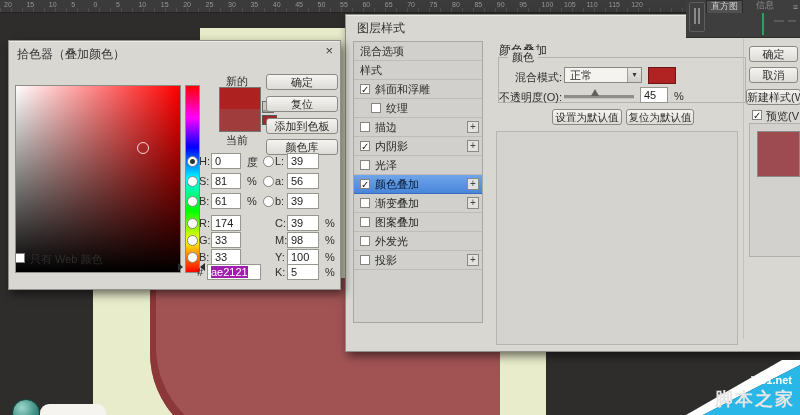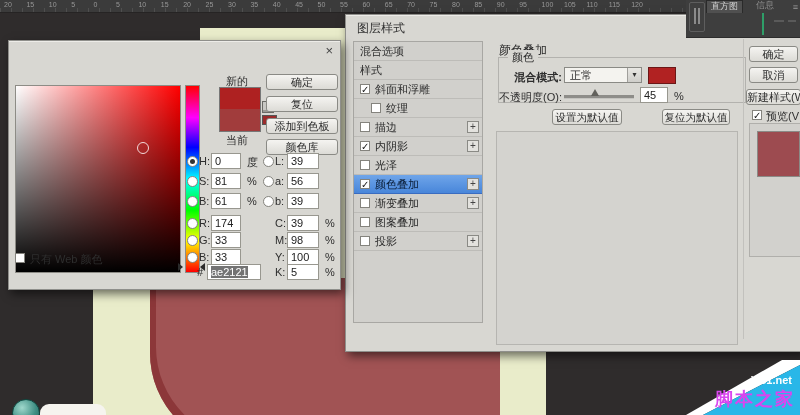--- a/index.html
+++ b/index.html
@@ -46,21 +46,21 @@
   #hue-bar{position:absolute;left:176px;top:44px;width:13px;height:186px;border:1px solid #8d8c86;
     background:linear-gradient(to bottom,#f00 0%,#f0f 17%,#00f 33%,#0ff 50%,#0f0 67%,#ff0 83%,#f00 100%);}
   .hue-arrow{position:absolute;width:0;height:0;border-top:4px solid transparent;border-bottom:4px solid transparent;}
   #hue-arrow-l{left:169px;top:222px;border-left:5px solid #2b2b2b;}
   #hue-arrow-r{left:191px;top:222px;border-right:5px solid #2b2b2b;}
   #swatch-new{position:absolute;left:210px;top:46px;width:40px;height:22px;border:1px solid #777;border-bottom:none;}
   #swatch-cur{position:absolute;left:210px;top:68px;width:40px;height:22px;border:1px solid #777;border-top:none;}
   #gamut-cube{position:absolute;left:253px;top:60px;width:10px;height:10px;background:#c9c8c4;
               border:1px solid #6a6a66;box-shadow:inset -2px -2px 0 #9a9994;}
   #gamut-swatch{position:absolute;left:253px;top:74px;width:13px;height:8px;border:1px solid #555;}
-  #picker .hexsel{background:#737373;color:#fff;}
+  #picker .hexsel{background:#a21caf;color:#fff;}
   
   #lstyle{left:345px;top:14px;width:455px;height:336px;}
   #lstyle .title{position:absolute;left:11px;top:5px;font-size:12px;color:#333;}
   #ls-list{position:absolute;left:7px;top:26px;width:130px;height:282px;background:#d1d0cc;
            border:1px solid #a8a7a3;box-sizing:border-box;overflow:hidden;}
   .ls-row{position:relative;height:19px;border-bottom:1px solid #bdbcb8;display:flex;align-items:center;
           padding-left:6px;font-size:11px;box-sizing:border-box;color:#2b2b2b;}
   .ls-row.indent{padding-left:17px;}
   .ls-row.sel{background:linear-gradient(#6fa5e9,#4886da);color:#0b1f3a;border-bottom:1px solid #3a6cc0;}
   .ls-cb{width:10px;height:10px;border:1px solid #84837d;background:#fff;margin-right:5px;flex:0 0 auto;
@@ -102,21 +102,21 @@
   #pmenu-ico{position:absolute;right:2px;top:2px;font-size:9px;color:#9a9a9a;}
   #green-line{position:absolute;left:76px;top:13px;width:2px;height:22px;background:#2e9e68;}
   .pdash{position:absolute;top:20px;height:2px;background:#5a5a5a;}
   
   #watermark{position:absolute;left:672px;top:360px;width:128px;height:63px;}
   #wm-stripe{position:absolute;inset:0;background:#fff;
              clip-path:polygon(0% 100%,86% 0%,100% 0%,100% 8%,12% 100%);}
   #wm-tri{position:absolute;inset:0;background:#29b7e8;
           clip-path:polygon(12% 100%,100% 8%,100% 100%);}
   #wm-line1{position:absolute;right:8px;top:14px;font-size:11px;font-weight:bold;color:#fff;}
-  #wm-line2{position:absolute;right:5px;top:27px;font-size:18px;font-weight:bold;color:#d946ef;letter-spacing:2px;}
+  #wm-line2{position:absolute;right:5px;top:27px;font-size:18px;font-weight:bold;color:#e5e5e5;letter-spacing:2px;}
 </style>
 </head>
 <body>
 
 <div id="stage">
 
   <div id="ruler">
       <span class="ruler-num" style="left: 4px;">20</span>
       <span class="ruler-num" style="left: 26.4px;">15</span>
       <span class="ruler-num" style="left: 48.8px;">10</span>
@@ -195,45 +195,49 @@
           <span class="ls-cb"></span>
           <span>渐变叠加</span>
           <span class="ls-plus">+</span>
         </div>
         <div class="ls-row">
           <span class="ls-cb"></span>
           <span>图案叠加</span>
         </div>
         <div class="ls-row">
           <span class="ls-cb"></span>
+          <span>外发光</span>
+        </div>
+        <div class="ls-row">
+          <span class="ls-cb"></span>
           <span>投影</span>
           <span class="ls-plus">+</span>
         </div>
       </div>
 
 
     <div id="ls-head">颜色叠加</div>
     <div id="ls-group"></div>
     <div id="ls-group-lbl" class="lbl">颜色</div>
 
-    <div class="lbl" style="left:136px;top:55px;width:80px;text-align:right;font-weight:bold;">混合模式:</div>
+    <div class="lbl" style="left:136px;top:55px;width:80px;text-align:right;">混合模式:</div>
     <div id="dd-blend">
       <span>正常</span>
       <span id="dd-arrow-zone">▾</span>
     </div>
     <div id="blend-swatch" style="background: rgb(177, 34, 34);"></div>
 
     <div class="lbl" style="left:136px;top:75px;width:80px;text-align:right;">不透明度(O):</div>
     <div id="op-track"></div>
     <div id="op-thumb"></div>
     <div class="tbox" style="left:294px;top:72px;width:28px;height:16px;">45</div>
     <div class="lbl" style="left:328px;top:75px;">%</div>
 
     <div class="btn" style="left:206px;top:94px;width:70px;height:16px;font-size:10.5px;">设置为默认值</div>
-    <div class="btn" style="left:280px;top:94px;width:68px;height:16px;font-size:10.5px;margin-left:36px;">复位为默认值</div>
+    <div class="btn" style="left:280px;top:94px;width:68px;height:16px;font-size:10.5px;">复位为默认值</div>
 
     <div id="ls-inner-panel"></div>
     <div id="ls-right-divider"></div>
 
     <div class="btn" style="left:403px;top:31px;width:49px;height:16px;">确定</div>
     <div class="btn" style="left:403px;top:52px;width:49px;height:16px;">取消</div>
     <div class="btn" style="left:400px;top:74px;width:55px;height:16px;overflow:hidden;white-space:nowrap;">新建样式(W</div>
     <div class="cbx" style="left:406px;top:95px;">✓</div>
     <div class="lbl" style="left:420px;top:94px;overflow:hidden;white-space:nowrap;width:35px;">预览(V</div>
     <div id="preview-panel"></div>
@@ -244,20 +248,21 @@
     <div id="collapse-box"></div>
     <div id="ptab-hist" class="ptab">直方图</div>
     <div id="ptab-info" class="ptab">信息</div>
     <div id="pmenu-ico">≡</div>
     <div id="green-line"></div>
     <div class="pdash" style="left:88px;width:10px;"></div>
     <div class="pdash" style="left:102px;width:8px;"></div>
   </div>
 
   <div id="picker" class="dialog">
+    <div class="title">拾色器（叠加颜色）</div>
     <div class="close">×</div>
 
     <div id="color-field">
       <div id="field-marker"></div>
     </div>
     <div id="hue-bar"></div>
     <div id="hue-arrow-l" class="hue-arrow"></div>
     <div id="hue-arrow-r" class="hue-arrow"></div>
 
     <div class="lbl" style="left:217px;top:33px;">新的</div>

